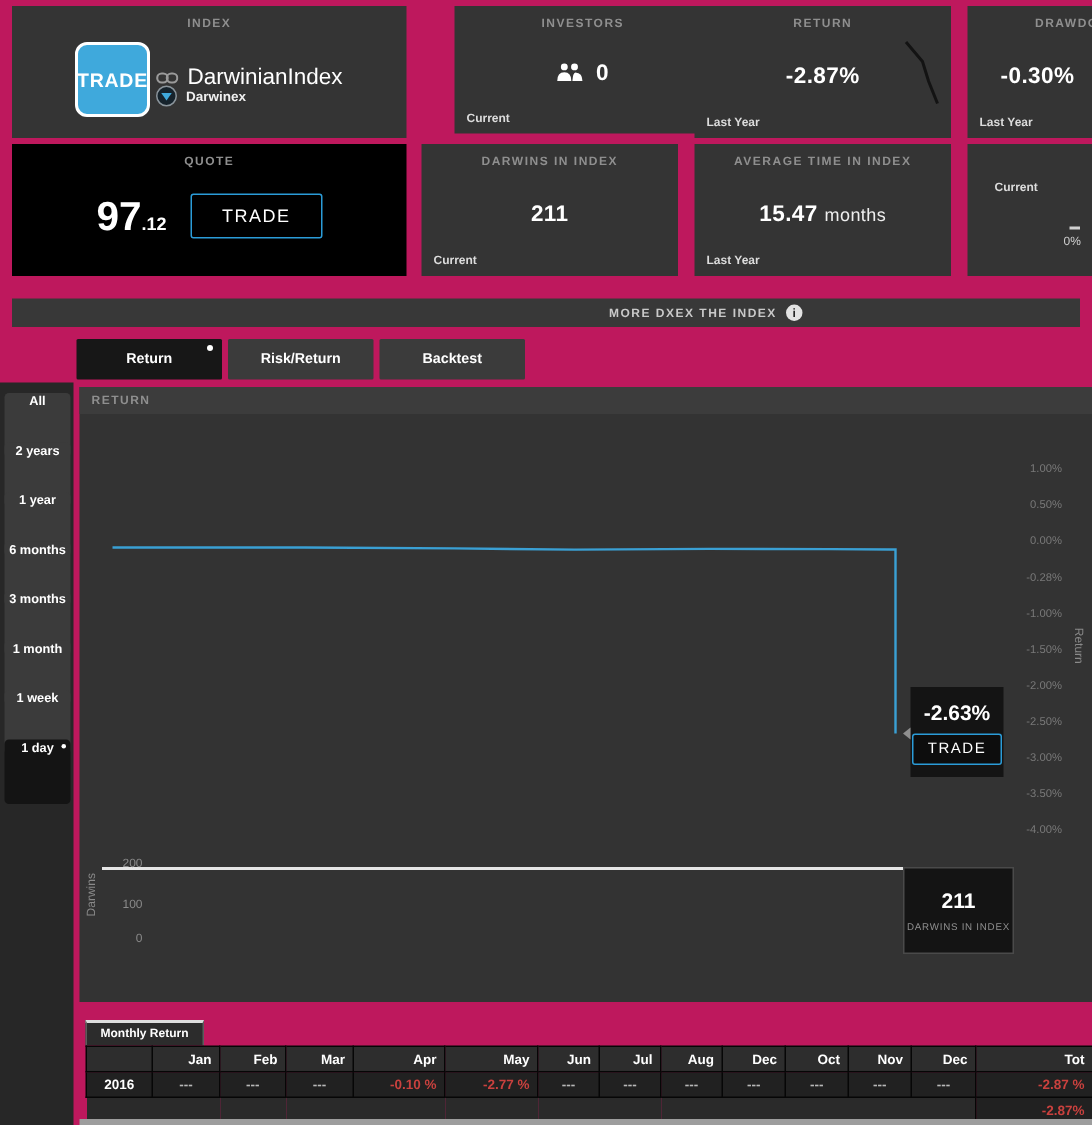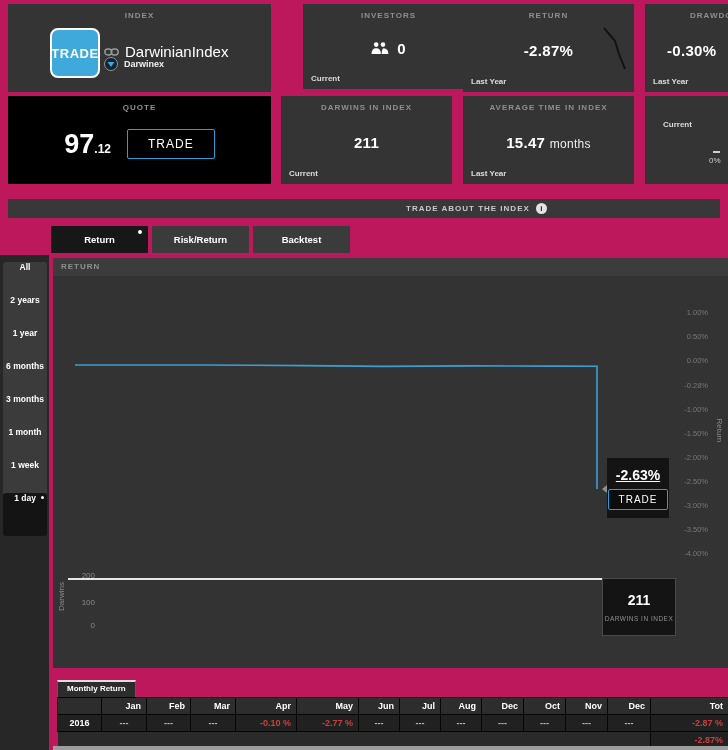--- a/index.html
+++ b/index.html
@@ -82,21 +82,21 @@
                 line-height:18px; padding-left:8px; }
   .ytick { position:absolute; right:20px; width:40px; text-align:right; font-size:7.5px; color:#787878;
            transform:translateY(-50%); }
   .vlabel { position:absolute; font-size:8px; color:#8a8a8a; width:40px; text-align:center; }
   .vlabel.right { transform:rotate(90deg); }
   .vlabel.left { transform:rotate(-90deg); }
   .chart-svg { position:absolute; left:0; top:0; }
 
   .tooltip1 { position:absolute; left:554px; top:200px; width:62px; height:60px; background:#141414;
               display:flex; flex-direction:column; align-items:center; justify-content:center; gap:6px; }
-  .tooltip1 .tval { color:#fff; font-size:14px; font-weight:bold;text-decoration:underline; }
+  .tooltip1 .tval { color:#fff; font-size:14px; font-weight:bold; }
   .tooltip1 .trade-btn { padding:4px 10px; font-size:10px; background:#0d0d0d; }
   .tip-arrow { position:absolute; left:-5px; top:27px; width:0; height:0;
                border-top:4px solid transparent; border-bottom:4px solid transparent;
                border-right:5px solid #8f8f8f; }
 
   .dline { position:absolute; left:15px; top:320px; width:534px; height:2px; background:#e6e6e6; }
   .dtick { position:absolute; font-size:8px; color:#8a8a8a; width:30px; text-align:right; }
   .tooltip2 { position:absolute; left:549px; top:320px; width:74px; height:58px; background:#141414;
               border:1px solid #4a4a4a; display:flex; flex-direction:column; align-items:center;
               justify-content:center; gap:7px; }
@@ -200,21 +200,21 @@
   </div>
 
   <div class="card card-partial">
     <div class="pc-period">Current</div>
     <div class="pc-dash"></div>
     <div class="pc-value">0%</div>
   </div>
 
   <div class="more-bar">
     <div class="more-inner">
-      <span>TRADE ABOUT THE INDEX</span>
+      <span>MORE DXEX THE INDEX</span>
       <div class="info-icon">i</div>
     </div>
   </div>
 
   <div class="tab active" style="left:51px">
     <span>Return</span>
     <span class="dot"></span>
   </div>
   <div class="tab" style="left:253px">
     <span>Backtest</span>

